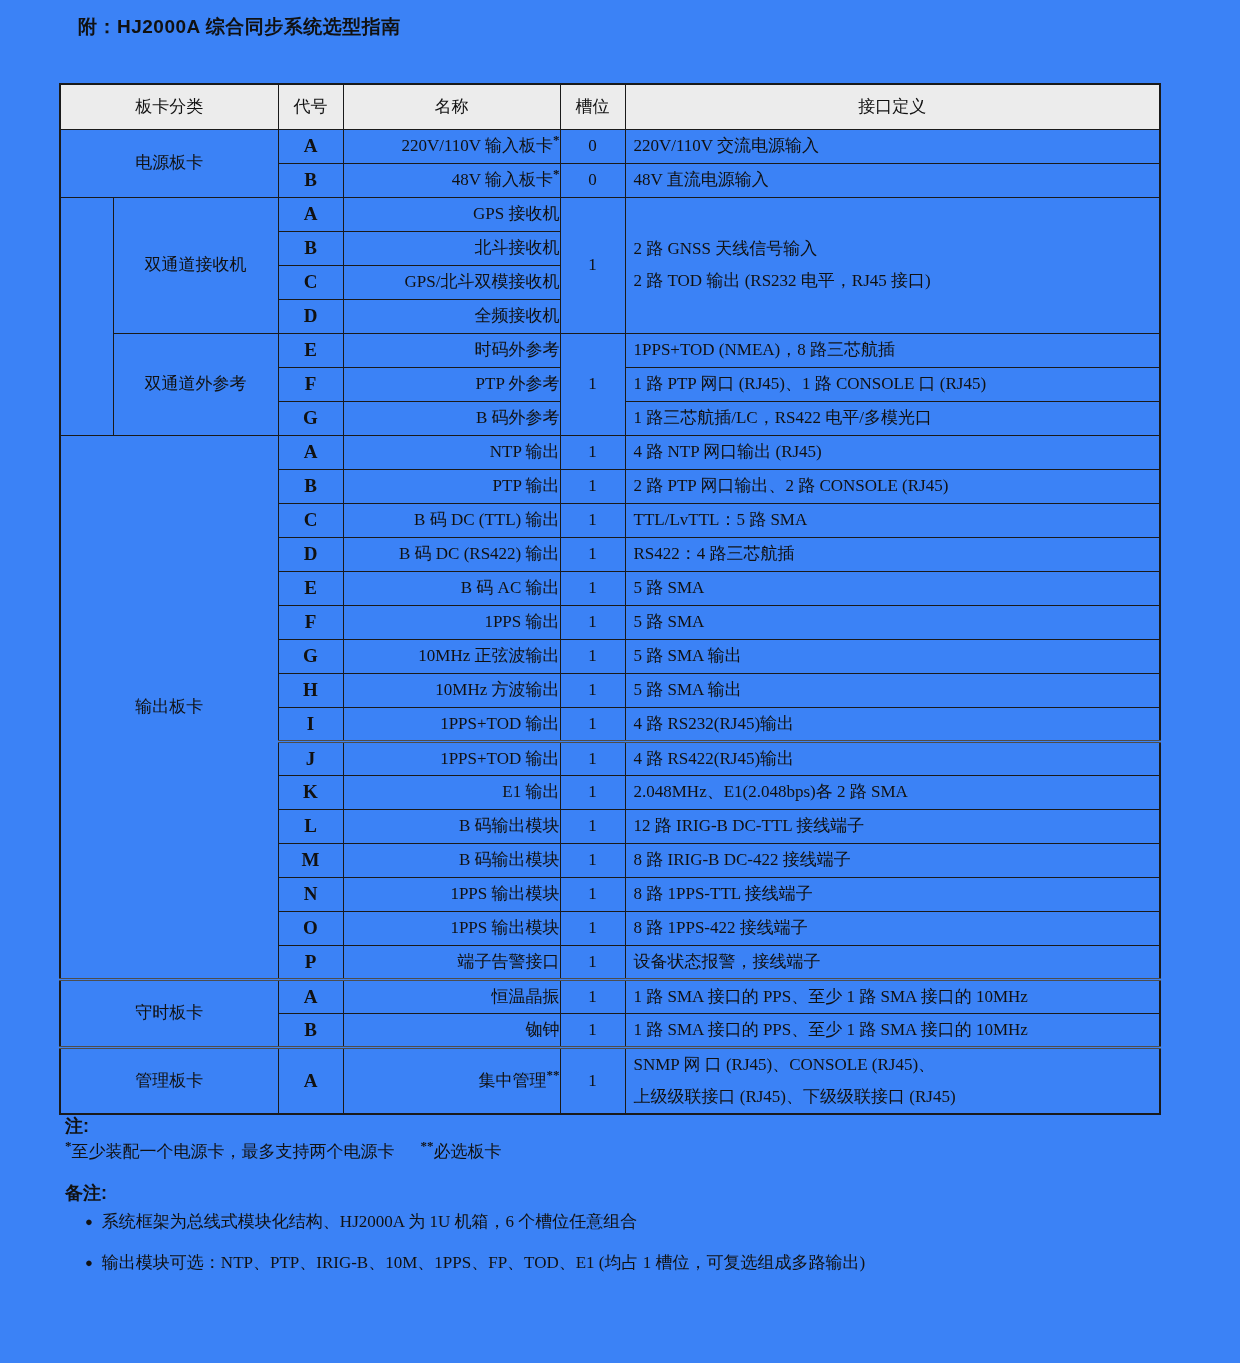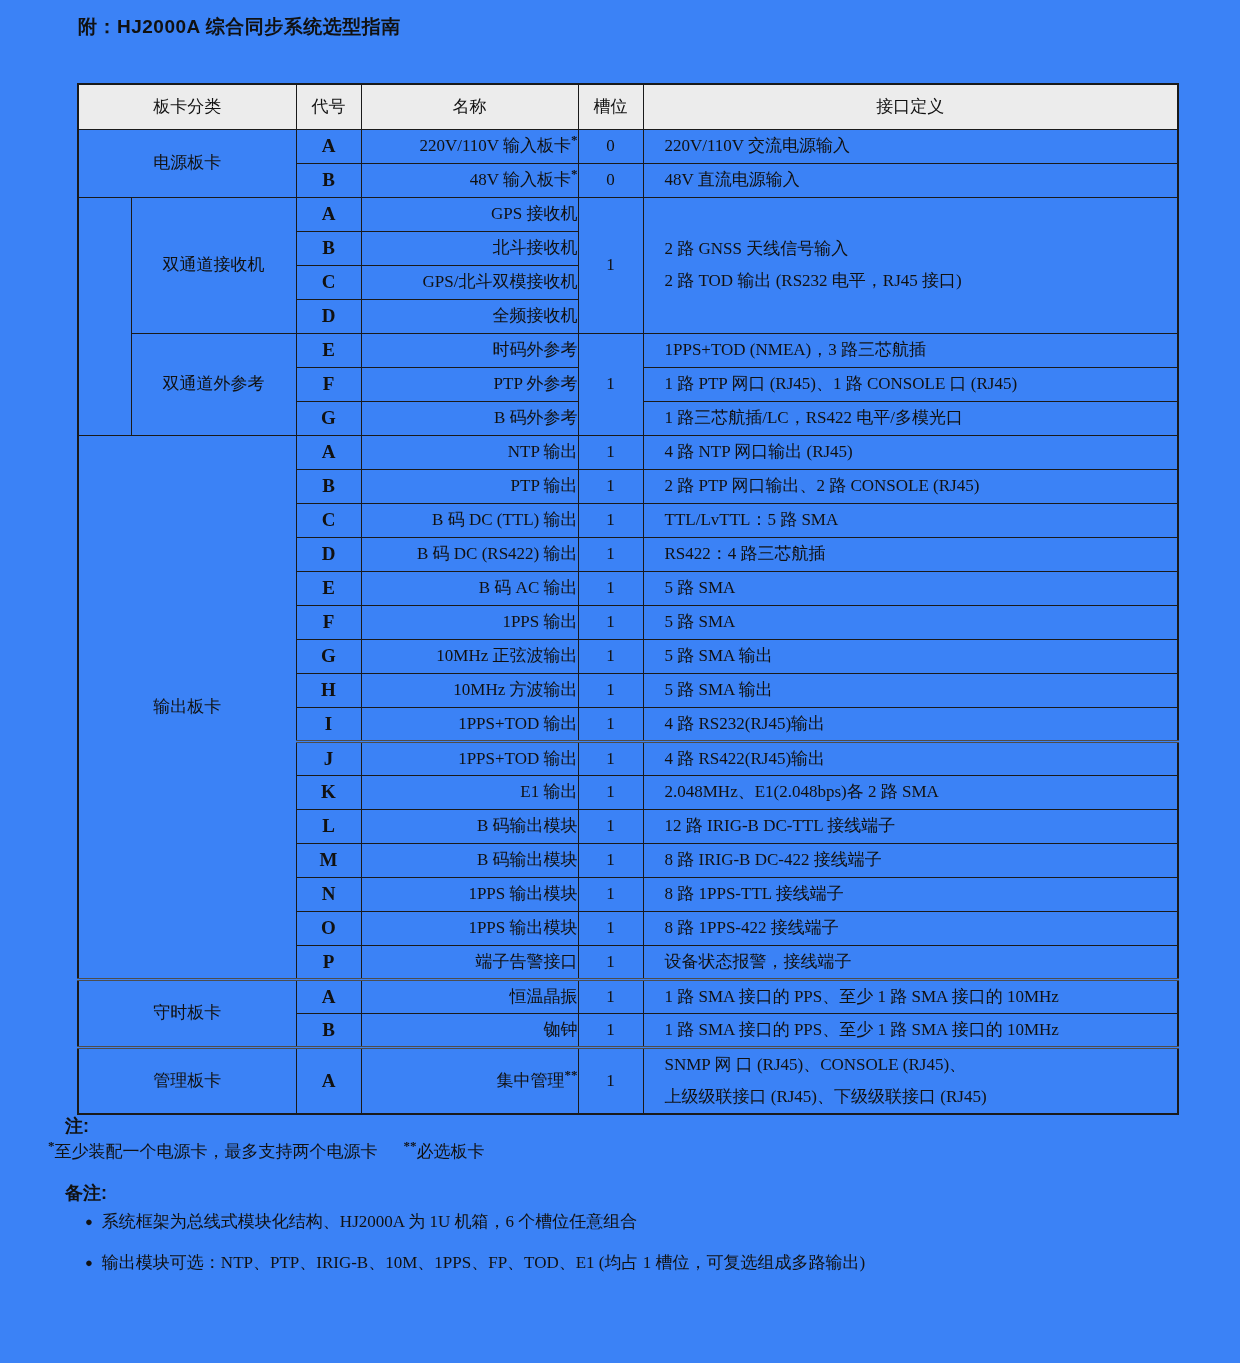--- a/index.html
+++ b/index.html
@@ -11,21 +11,21 @@
   }
   .page { position: relative; width: 1240px; height: 1363px; background: #3b82f6; overflow: hidden; }
 
   .doc-title {
     position: absolute; left: 78px; top: 14px;
     font-family: "Liberation Sans", "DejaVu Sans", sans-serif;
     font-weight: bold; font-size: 19px; letter-spacing: 0.5px;
   }
 
   table.sel-table {
-    position: absolute; left: 77px; top: 83px;
+    position: absolute; left: 59px; top: 83px;
     width: 1100px; table-layout: fixed;
     border-collapse: collapse;
     border: 2px solid #1a1a1a;
   }
   .sel-table td {
     border: 1px solid #1a1a1a;
     font-size: 17px; line-height: 1.25;
     vertical-align: middle;
     overflow: hidden; white-space: nowrap;
   }
@@ -39,34 +39,34 @@
     font-family: "Liberation Sans", "DejaVu Sans", sans-serif;
     font-weight: normal; font-size: 17px; text-align: center;
   }
   td.strip { border-right: 1px solid #1a1a1a; }
   td.code {
     font-family: "Liberation Serif", serif;
     font-weight: bold; font-size: 19px; text-align: center;
   }
   td.name { text-align: right; padding-left: 10px; }
   td.slot { text-align: center; }
-  td.iface { text-align: left; padding-left: 21px; }
+  td.iface { text-align: left; padding-left: 8px; }
   .iface .line { display: block; line-height: 32px; }
   sup.mark, span.sup {
     font-size: 13px; font-weight: bold;
     vertical-align: 7px; line-height: 0;
   }
 
   .note-label, .remark-label {
     position: absolute; left: 65px;
     font-family: "Liberation Sans", "DejaVu Sans", sans-serif;
     font-weight: bold; font-size: 18px;
   }
   .note-label { top: 1114px; }
-  .note-line { position: absolute; left: 48px; top: 1140px; font-size: 17px; }
+  .note-line { position: absolute; left: 65px; top: 1140px; font-size: 17px; }
   .note-line .gap { display: inline-block; width: 26px; }
   .remark-label { top: 1181px; }
   .bullet-list { position: absolute; left: 85px; top: 1212px; list-style: none; }
   .bullet-list li { margin-bottom: 22px; font-size: 17px; line-height: 19px; white-space: nowrap; }
   .bullet-list .dot { font-size: 13px; margin-right: 9px; vertical-align: 1px; }
 </style>
 </head>
 <body>
 
 <div class="page">
@@ -128,21 +128,21 @@
     <tr class="row">
       <td class="code">D</td>
       <td class="name">全频接收机</td>
     </tr>
 
     <tr class="row">
       <td class="cat" rowspan="3">双通道外参考</td>
       <td class="code">E</td>
       <td class="name">时码外参考</td>
       <td class="slot" rowspan="3">1</td>
-      <td class="iface">1PPS+TOD (NMEA)，3 路三芯航插</td>
+      <td class="iface">1PPS+TOD (NMEA)，8 路三芯航插</td>
     </tr>
     <tr class="row">
       <td class="code">F</td>
       <td class="name">PTP 外参考</td>
       <td class="iface">1 路 PTP 网口 (RJ45)、1 路 CONSOLE 口 (RJ45)</td>
     </tr>
     <tr class="row">
       <td class="code">G</td>
       <td class="name">B 码外参考</td>
       <td class="iface">1 路三芯航插/LC，RS422 电平/多模光口</td>

